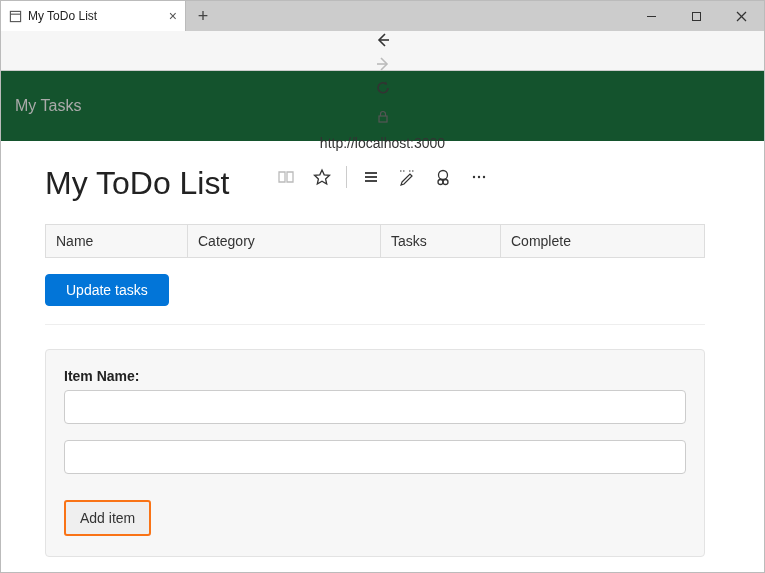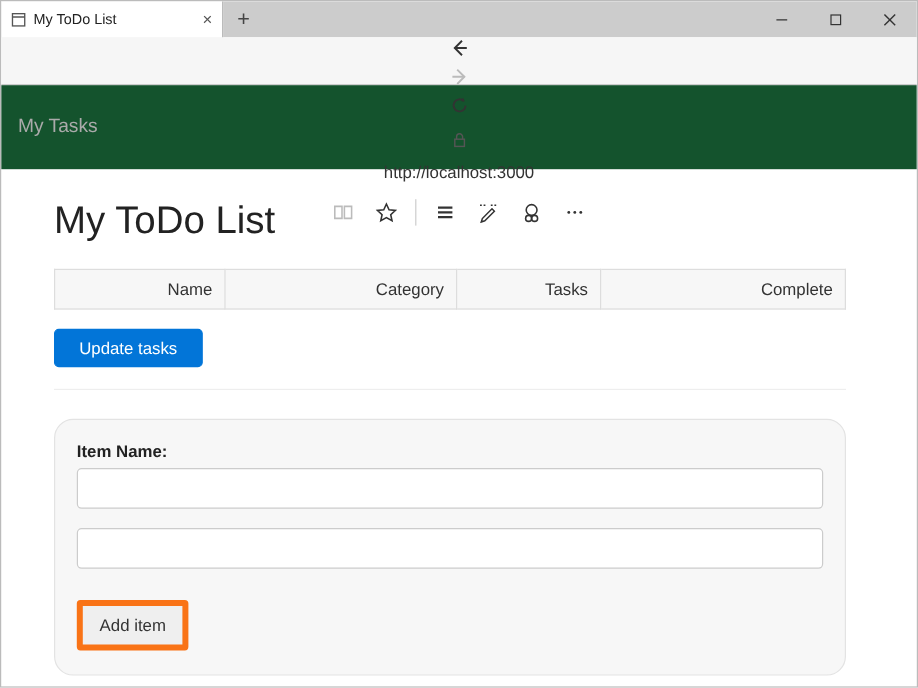--- a/index.html
+++ b/index.html
@@ -112,21 +112,21 @@
       font-weight: 400;
       color: #222;
       margin-bottom: 22px;
     }
     table.list {
       width: 660px;
       border-collapse: collapse;
       margin-bottom: 16px;
     }
     table.list th {
-      text-align: right;
+      text-align: left;
       font-weight: 400;
       font-size: 14px;
       color: #333;
       background: #f7f7f7;
       border: 1px solid #ddd;
       padding: 8px 10px;
     }
     .btn-primary {
       background: #0275d8;
       color: #fff;
@@ -139,21 +139,21 @@
     .hr {
       border: none;
       border-top: 1px solid #eee;
       margin: 18px 0 24px 0;
       width: 660px;
     }
     .form-panel {
       width: 660px;
       background: #f7f7f7;
       border: 1px solid #e3e3e3;
-      border-radius: 16px;
+      border-radius: 4px;
       padding: 18px 18px 20px 18px;
     }
     .form-label {
       font-size: 14px;
       font-weight: 700;
       color: #222;
       margin-bottom: 6px;
       display: block;
     }
     .form-input {
@@ -162,21 +162,21 @@
       border: 1px solid #ccc;
       border-radius: 4px;
       background: #fff;
       padding: 0 10px;
       font-size: 14px;
       margin-bottom: 16px;
     }
     .btn-default {
       background: #efefef;
       color: #333;
-      border: 5px solid #f97316;
+      border: 2px solid #f97316;
       border-radius: 3px;
       padding: 8px 14px;
       font-size: 14px;
       cursor: pointer;
       margin-top: 10px;
     }
   </style>
 </head>
 <body>
 

